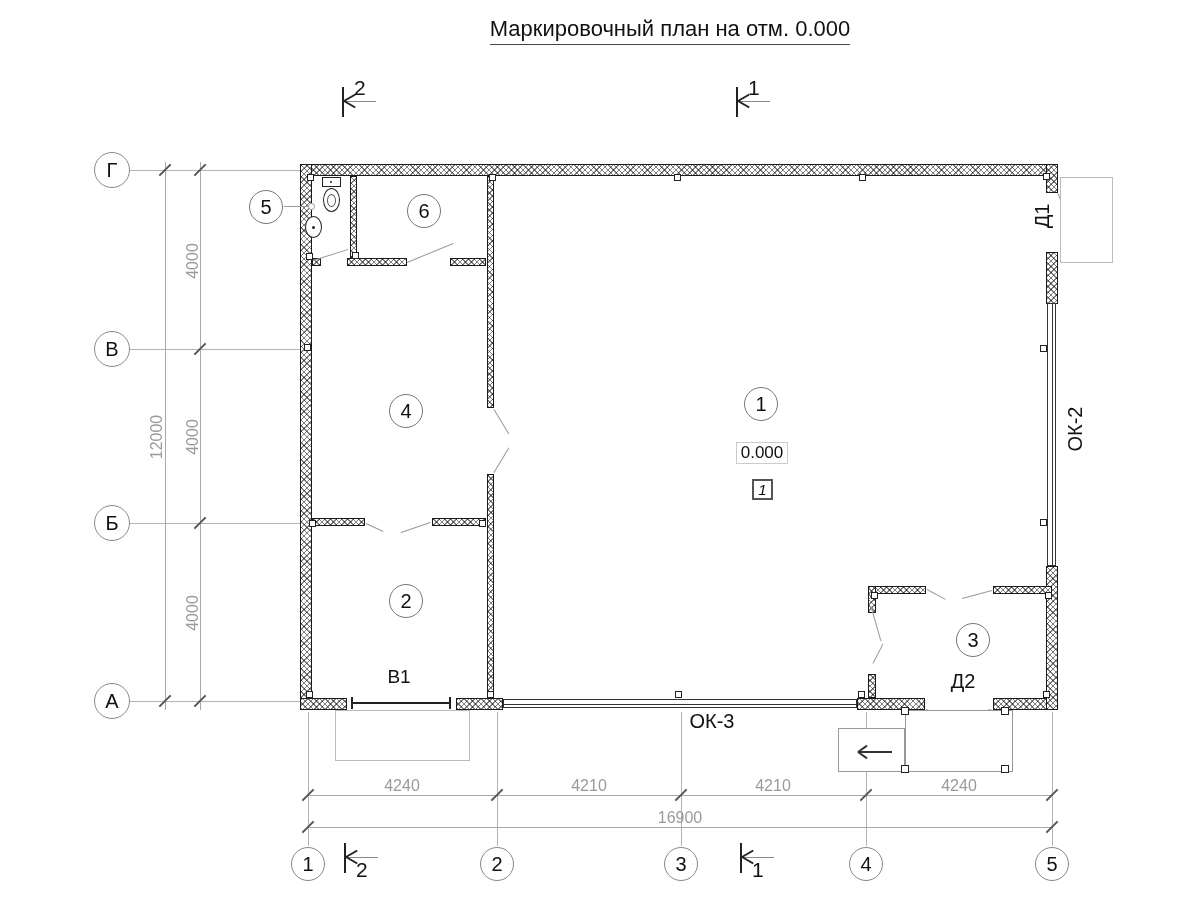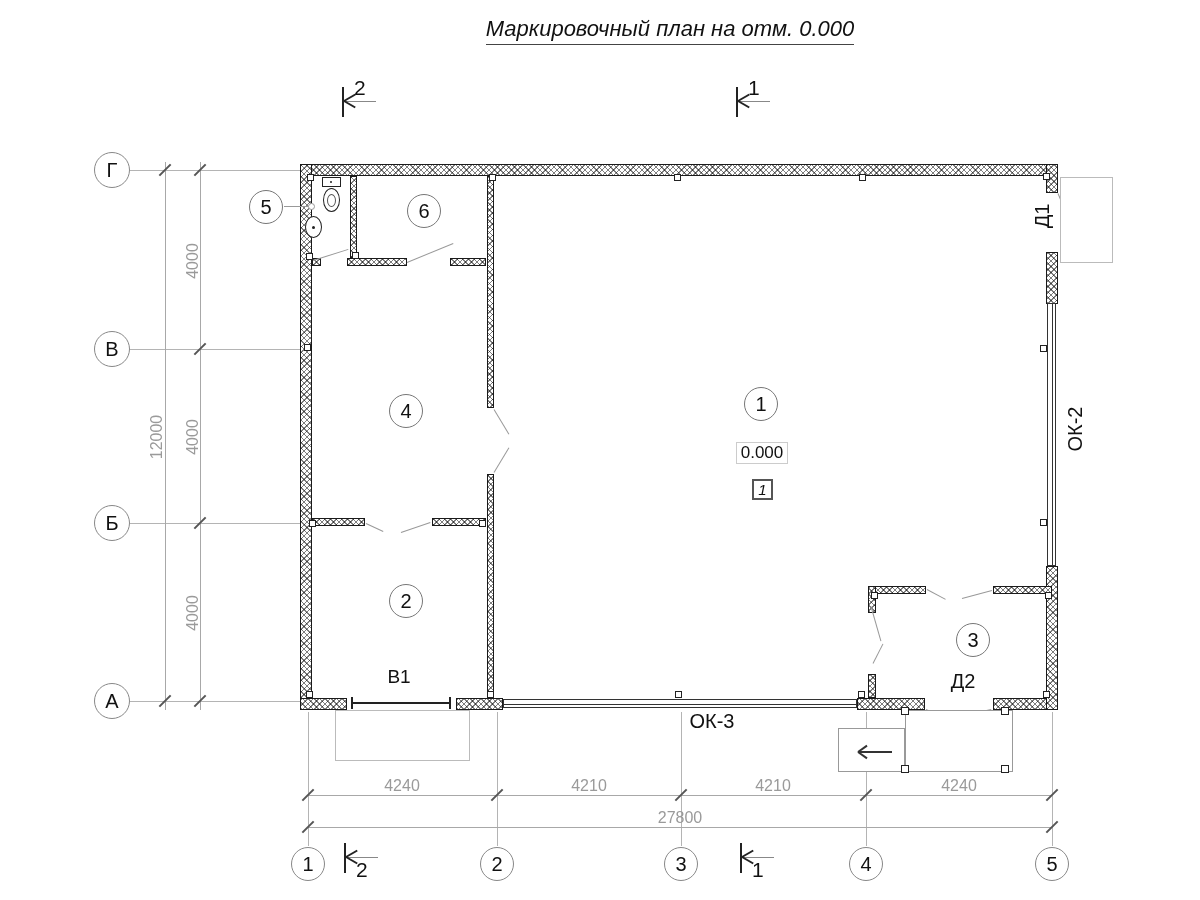--- a/index.html
+++ b/index.html
@@ -22,21 +22,21 @@
   .bub{position:absolute;box-sizing:border-box;border:1px solid #888;border-radius:50%;background:#fff;
        display:flex;align-items:center;justify-content:center;font-size:20px;color:#111;}
   .dt{position:absolute;color:#9a9a9a;font-size:16px;text-align:center;}
   .vt{transform:rotate(-90deg);}
   .lbl{position:absolute;font-size:20px;color:#111;text-align:center;}
   .sec-lbl{position:absolute;font-size:21px;color:#111;}
   .secline{position:absolute;background:#222;}
   .sectail{position:absolute;background:#888;height:1px;}
   .secarrow{position:absolute;width:13px;height:2px;background:#222;transform-origin:0 50%;}
   .title{position:absolute;left:440px;top:16px;width:460px;text-align:center;font-size:22px;
-         font-style:italic;color:#111;}
+         color:#111;}
   .title span{border-bottom:1px solid #444;padding-bottom:3px;}
   .fixture{position:absolute;box-sizing:border-box;border:1px solid #222;background:#fff;}
   .dot{position:absolute;background:#222;border-radius:50%;}
 </style>
 </head>
 <body>
 
 <div id="canvas">
 
   <div class="title"><span>Маркировочный план на отм. 0.000</span></div>
@@ -85,21 +85,21 @@
   <div class="tick" style="left:673px;top:794px;"></div>
   <div class="tick" style="left:858px;top:794px;"></div>
   <div class="tick" style="left:1044px;top:794px;"></div>
   <div class="tick" style="left:300px;top:826px;"></div>
   <div class="tick" style="left:1044px;top:826px;"></div>
 
   <div class="dt" style="left:362px;top:777px;width:80px;">4240</div>
   <div class="dt" style="left:549px;top:777px;width:80px;">4210</div>
   <div class="dt" style="left:733px;top:777px;width:80px;">4210</div>
   <div class="dt" style="left:919px;top:777px;width:80px;">4240</div>
-  <div class="dt" style="left:640px;top:809px;width:80px;">27800</div>
+  <div class="dt" style="left:640px;top:809px;width:80px;">16900</div>
 
   <div class="bub" style="left:291px;top:847px;width:34px;height:34px;">
       <span>1</span>
     </div>
   <div class="bub" style="left:480px;top:847px;width:34px;height:34px;">
       <span>2</span>
     </div>
   <div class="bub" style="left:664px;top:847px;width:34px;height:34px;">
       <span>3</span>
     </div>

